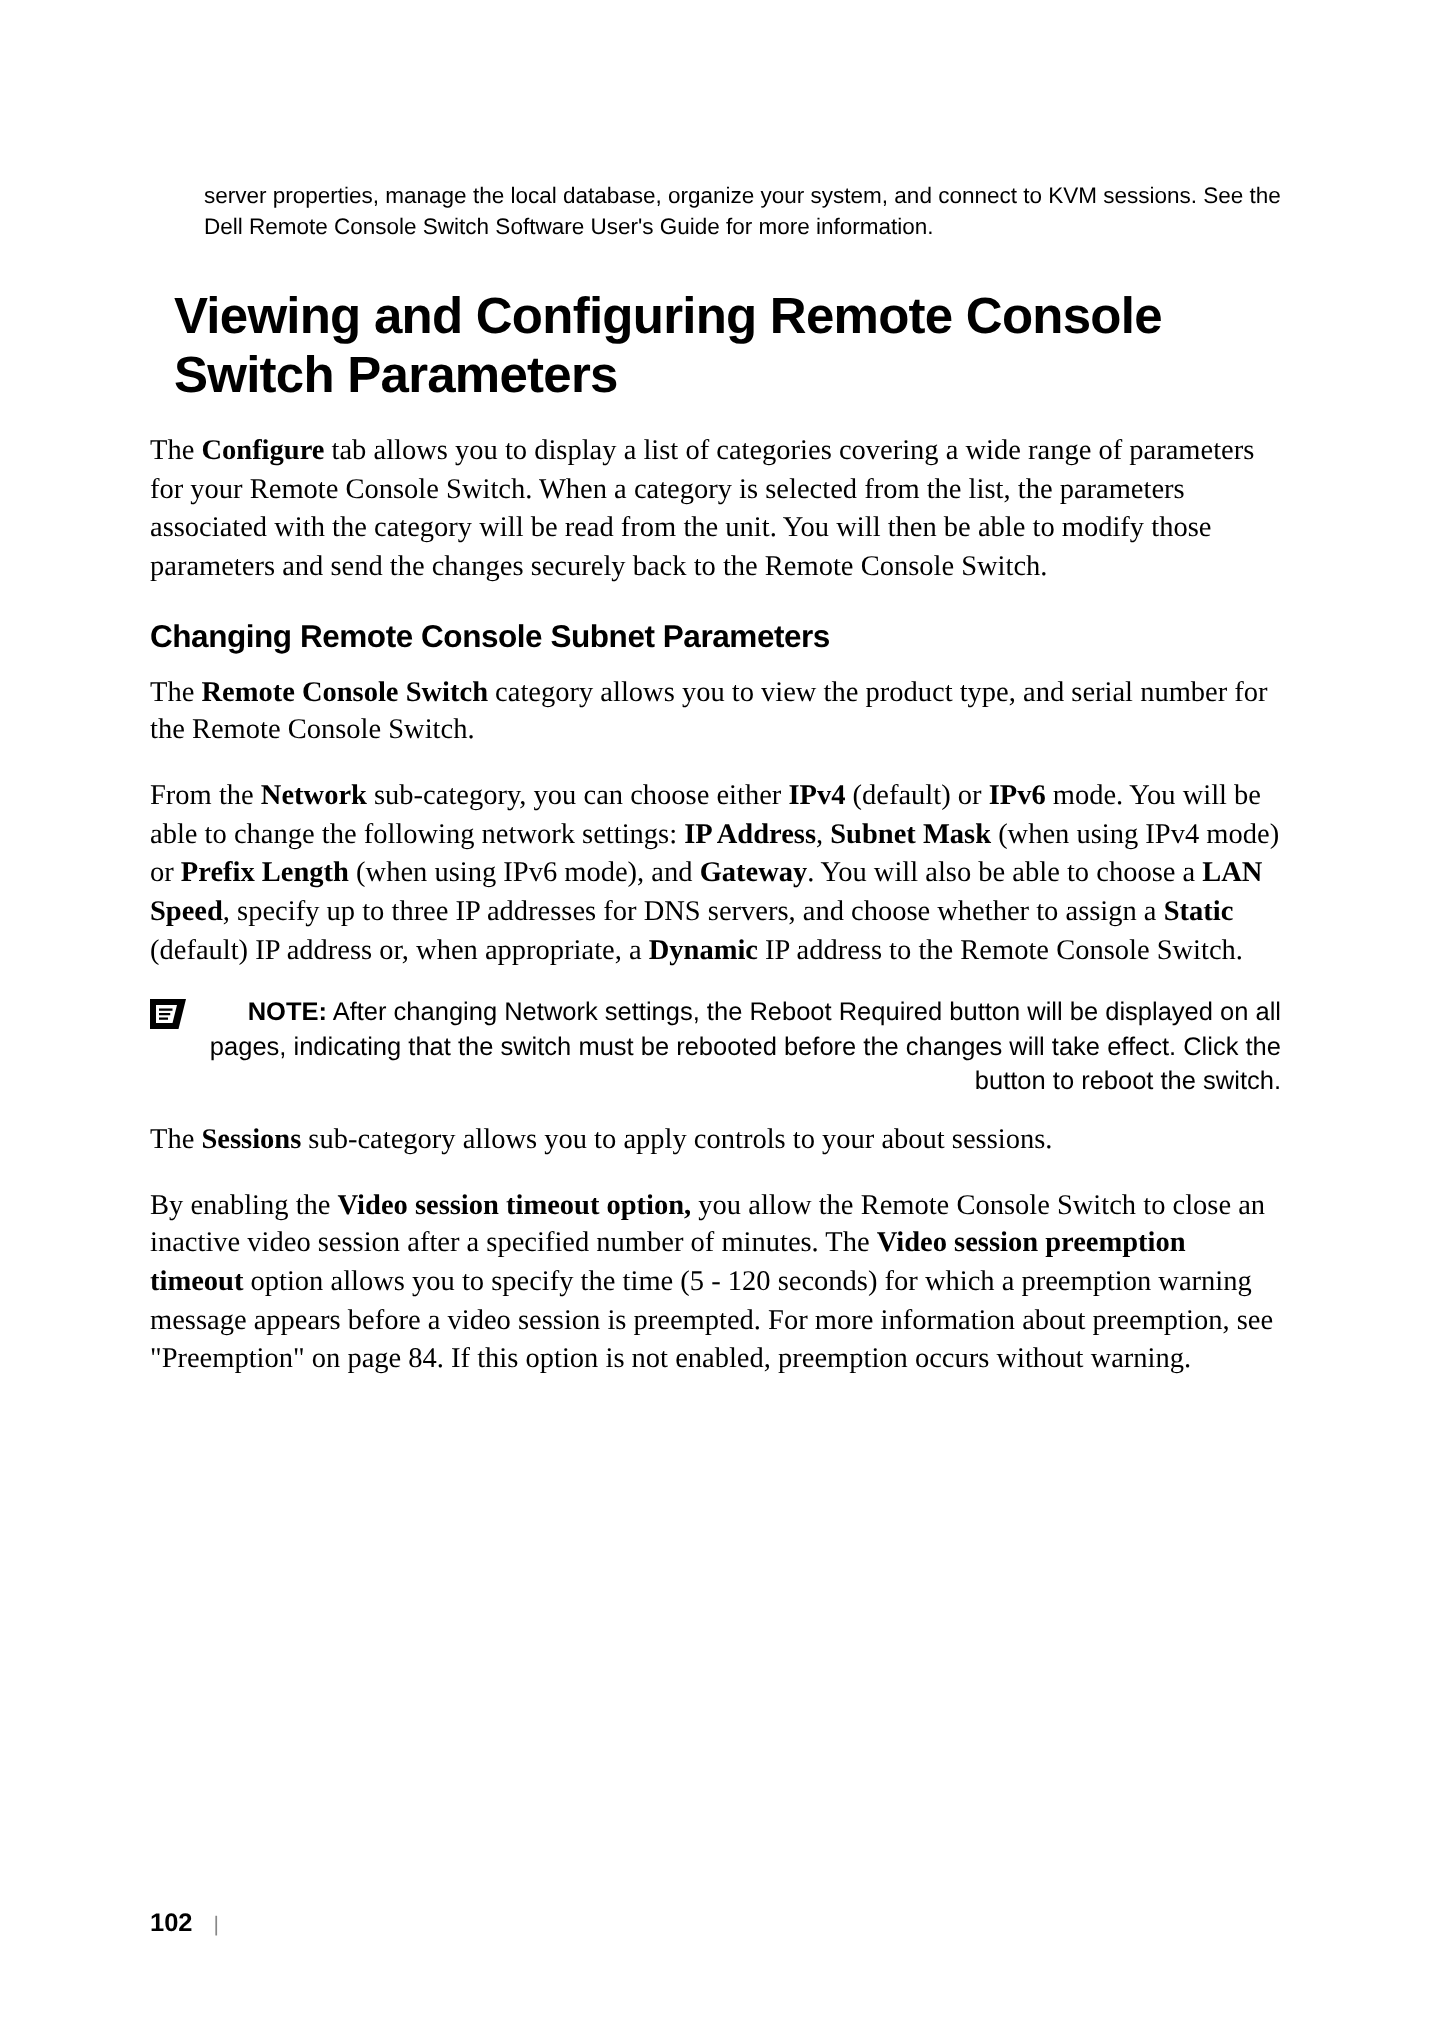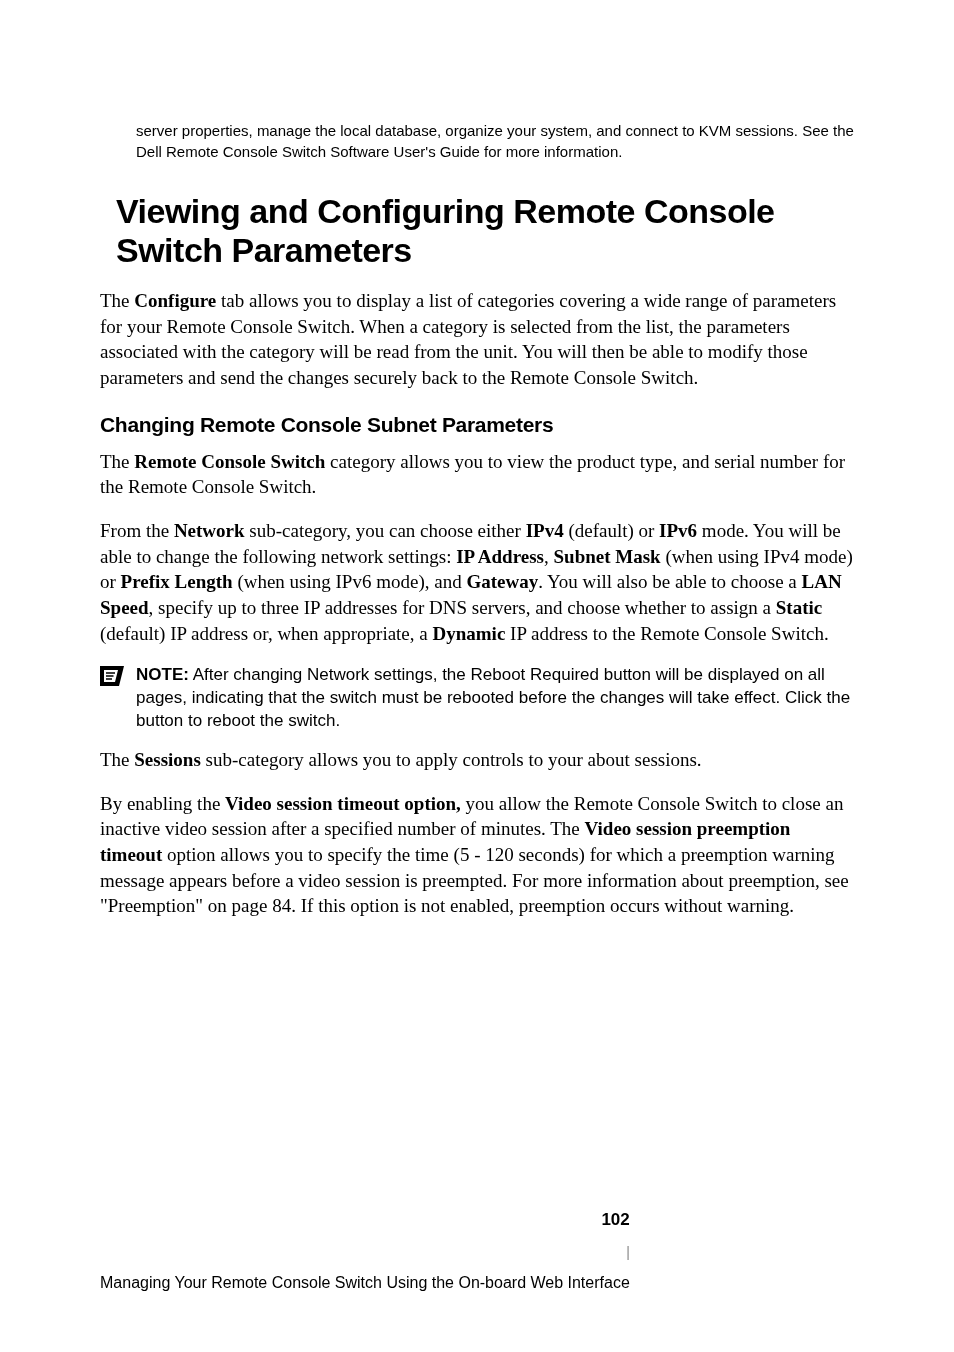--- a/index.html
+++ b/index.html
@@ -50,35 +50,35 @@
     }
     .note-icon {
       flex: 0 0 auto;
       margin-right: 12px;
       margin-top: 2px;
     }
     .note-text {
       font-family: 'Helvetica Neue', Arial, sans-serif;
       font-size: 17px;
       line-height: 1.35;
+      text-align: right;
     }
     .note-label {
       font-family: 'Arial Black', 'Helvetica Neue', Arial, sans-serif;
       font-weight: 900;
     }
     .footer {
       position: absolute;
       bottom: 60px;
       left: 100px;
       font-family: 'Helvetica Neue', Arial, sans-serif;
       font-size: 16px;
       display: flex;
-      align-items: flex-end;
+      align-items: center;
       gap: 14px;
-      flex-direction: column;
     }
     .page-num {
       font-family: 'Arial Black', 'Helvetica Neue', Arial, sans-serif;
       font-weight: 900;
       font-size: 17px;
     }
     .footer-sep {
       color: #888;
       font-size: 14px;
     }
@@ -122,14 +122,13 @@
   <span>The </span><b>Sessions</b><span> sub-category allows you to apply controls to your about sessions.</span>
 </p>
 
 <p class="body-para">
   <span>By enabling the </span><b>Video session timeout option,</b><span> you allow the Remote Console Switch to close an inactive video session after a specified number of minutes. The </span><b>Video session preemption timeout</b><span> option allows you to specify the time (5 - 120 seconds) for which a preemption warning message appears before a video session is preempted. For more information about preemption, see "Preemption" on page 84. If this option is not enabled, preemption occurs without warning.</span>
 </p>
 
 <div class="footer">
   <span class="page-num">102</span>
   <span class="footer-sep">|</span>
-  <span>Managing Your Remote Console Switch Using the On-board Web Interface</span>
 </div>
 
 </body></html>

